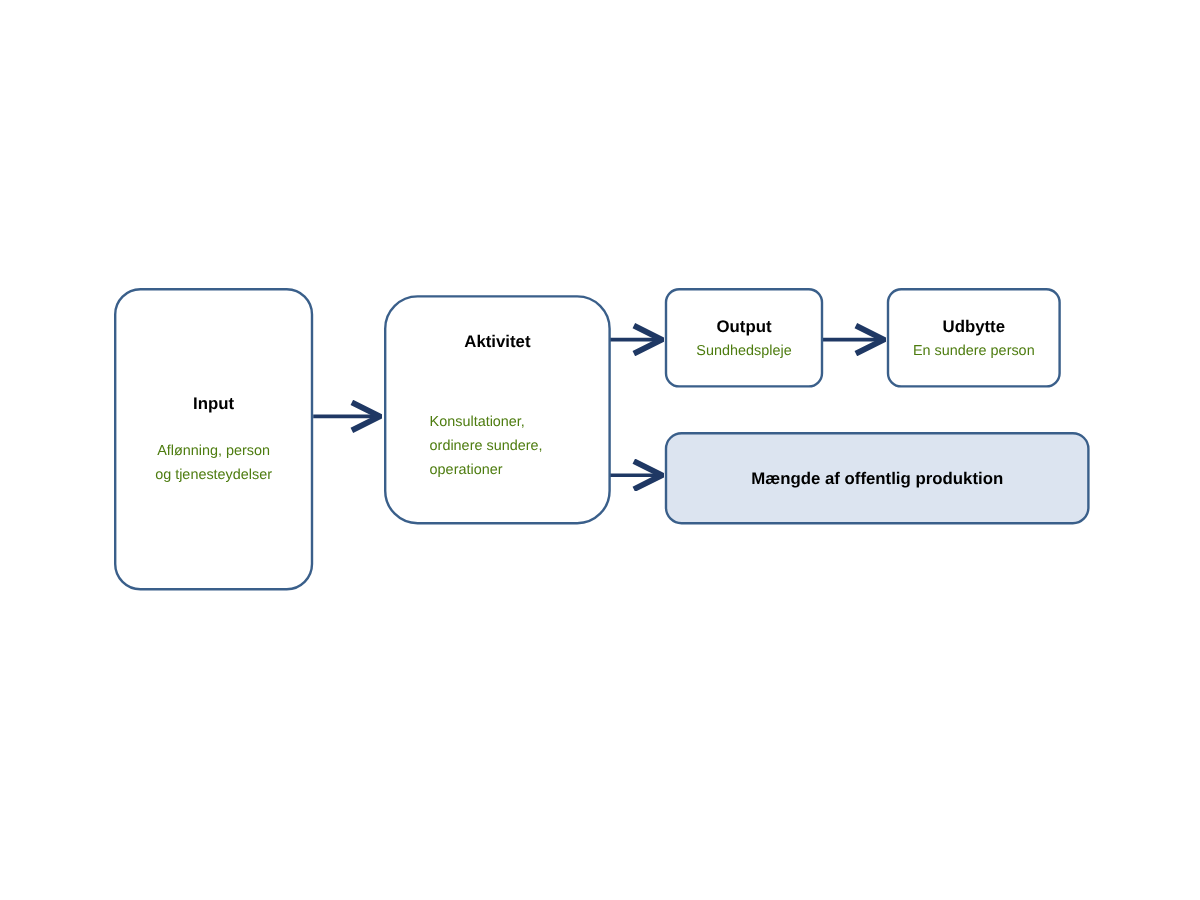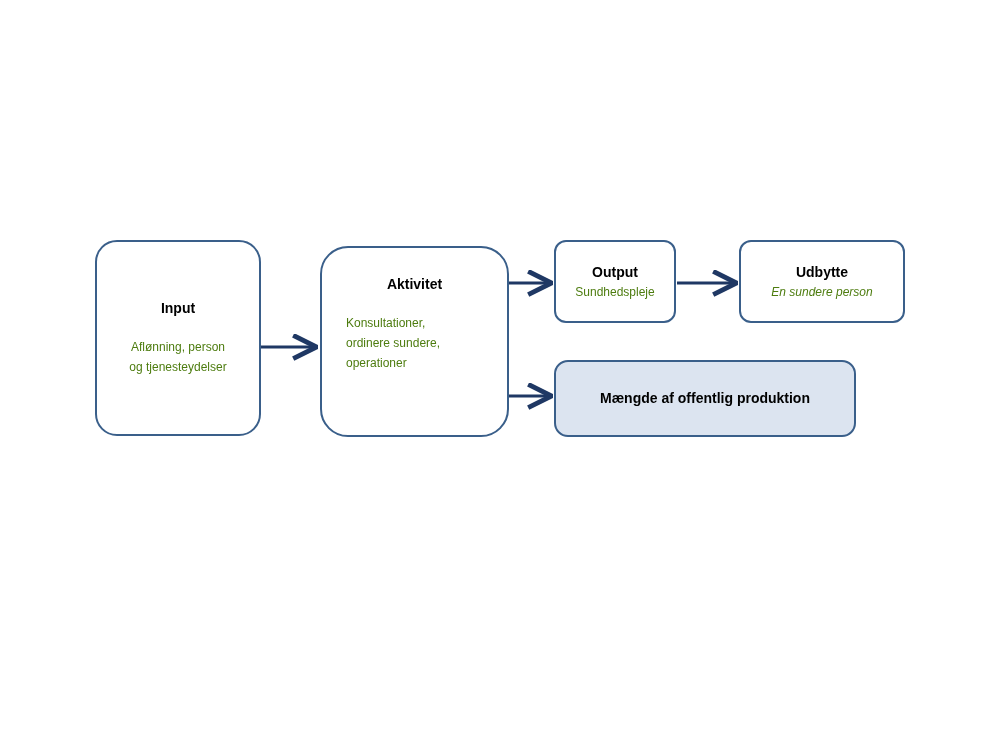--- a/index.html
+++ b/index.html
@@ -48,70 +48,71 @@
   .node .body {
     font-size: 12px;
     color: #4d7c0f;
   }
 
   
   #node-input {
     left: 95px;
     top: 240px;
     width: 166px;
-    height: 196px;
+    height: 252px;
     border-radius: 22px;
     justify-content: center;
   }
   #node-input .title { margin-bottom: 20px; }
   #node-input .body { line-height: 1.65; }
 
   
   #node-aktivitet {
     left: 320px;
     top: 246px;
     width: 189px;
     height: 191px;
     border-radius: 28px;
     justify-content: flex-start;
     padding-top: 26px;
   }
   #node-aktivitet .title { margin-bottom: 20px; }
   #node-aktivitet .body {
     text-align: left;
     align-self: flex-start;
-    padding-left: 24px;
+    padding-left: 36px;
     line-height: 1.65;
+    margin-top: 28px;
   }
 
   
   #node-output {
     left: 554px;
     top: 240px;
-    width: 122px;
+    width: 132px;
     height: 83px;
     border-radius: 12px;
   }
   #node-output .body { margin-top: 2px; }
 
   
   #node-udbytte {
     left: 739px;
     top: 240px;
-    width: 166px;
+    width: 145px;
     height: 83px;
     border-radius: 12px;
   }
-  #node-udbytte .body { margin-top: 2px; font-style: italic; }
+  #node-udbytte .body { margin-top: 2px; }
 
   
   #node-maengde {
     left: 554px;
     top: 360px;
-    width: 302px;
+    width: 354px;
     height: 77px;
     border-radius: 14px;
     background: #DCE4F0;
   }
   #node-maengde .title { font-size: 14px; }
 </style>
 </head>
 <body>
 
 <div id="canvas">

